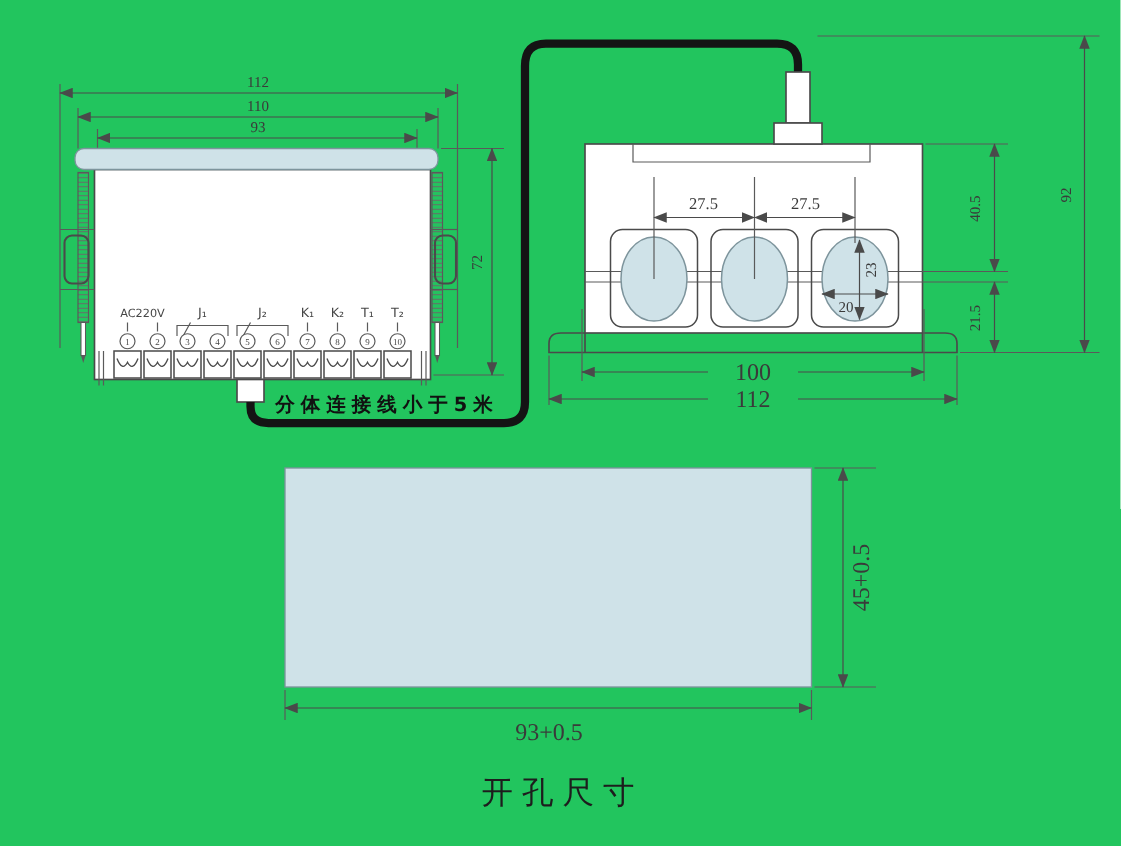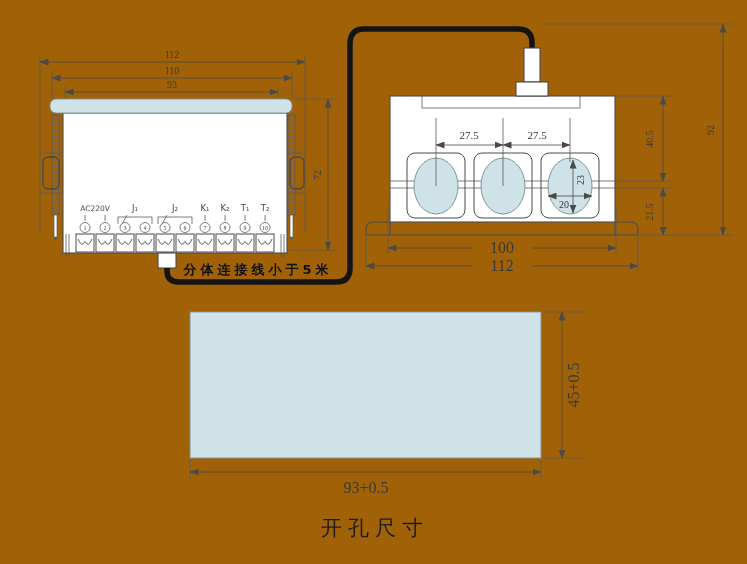--- a/index.html
+++ b/index.html
@@ -1,16 +1,16 @@
 <!DOCTYPE html>
 <html><head>
 <meta charset="utf-8">
 <style>
   html,body{margin:0;padding:0;background:#ffffff;}
-  .stage{width:747px;height:564px;position:relative;background:#a16207;overflow:hidden;}
+  .stage{width:747px;height:564px;position:relative;background:#22c55e;overflow:hidden;}
   svg{display:block;}
   text{font-family:"Liberation Serif","DejaVu Serif",serif;fill:#3a3a3a;}
   .dim{font-size:10px;text-anchor:middle;}
   .dim-md{font-size:11px;text-anchor:middle;}
   .dim-lg{font-size:16px;text-anchor:middle;}
   .lbl{font-family:"DejaVu Sans","Liberation Sans",sans-serif;font-size:8.5px;text-anchor:middle;fill:#474747;}
   .lbl-sm{font-family:"DejaVu Sans","Liberation Sans",sans-serif;font-size:7.5px;text-anchor:middle;fill:#474747;}
   .num{font-size:6px;text-anchor:middle;fill:#474747;}
   .cjk{font-family:"DejaVu Sans","Liberation Sans",sans-serif;font-size:13px;font-weight:bold;letter-spacing:4px;fill:#111;text-anchor:middle;}
   .cap{font-family:"DejaVu Sans","Liberation Sans",sans-serif;font-size:21px;letter-spacing:6px;fill:#1d1d1d;text-anchor:middle;}

